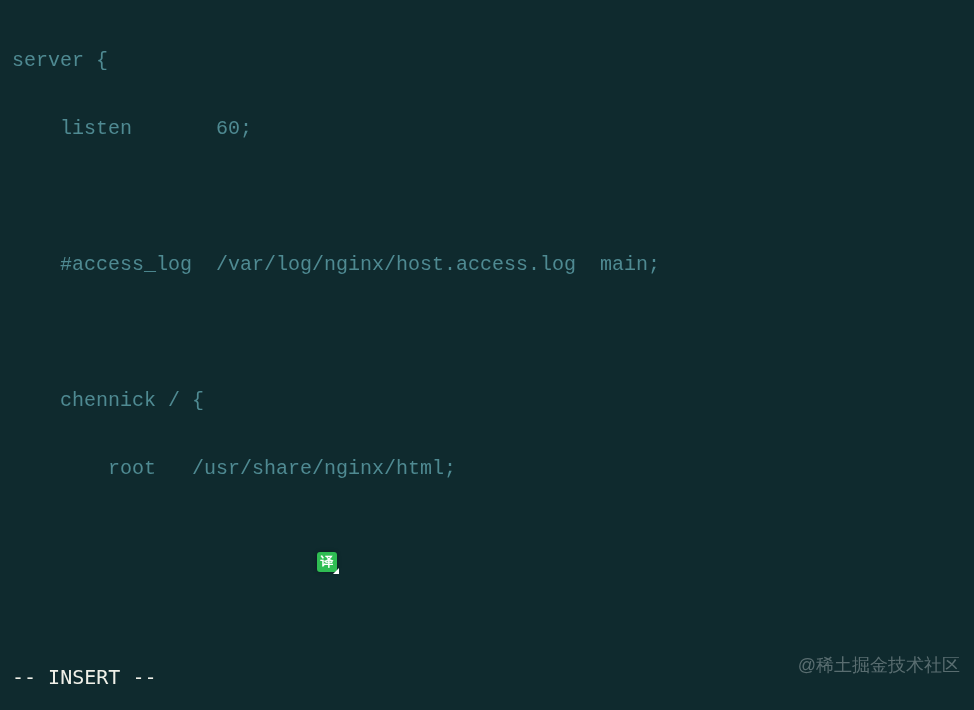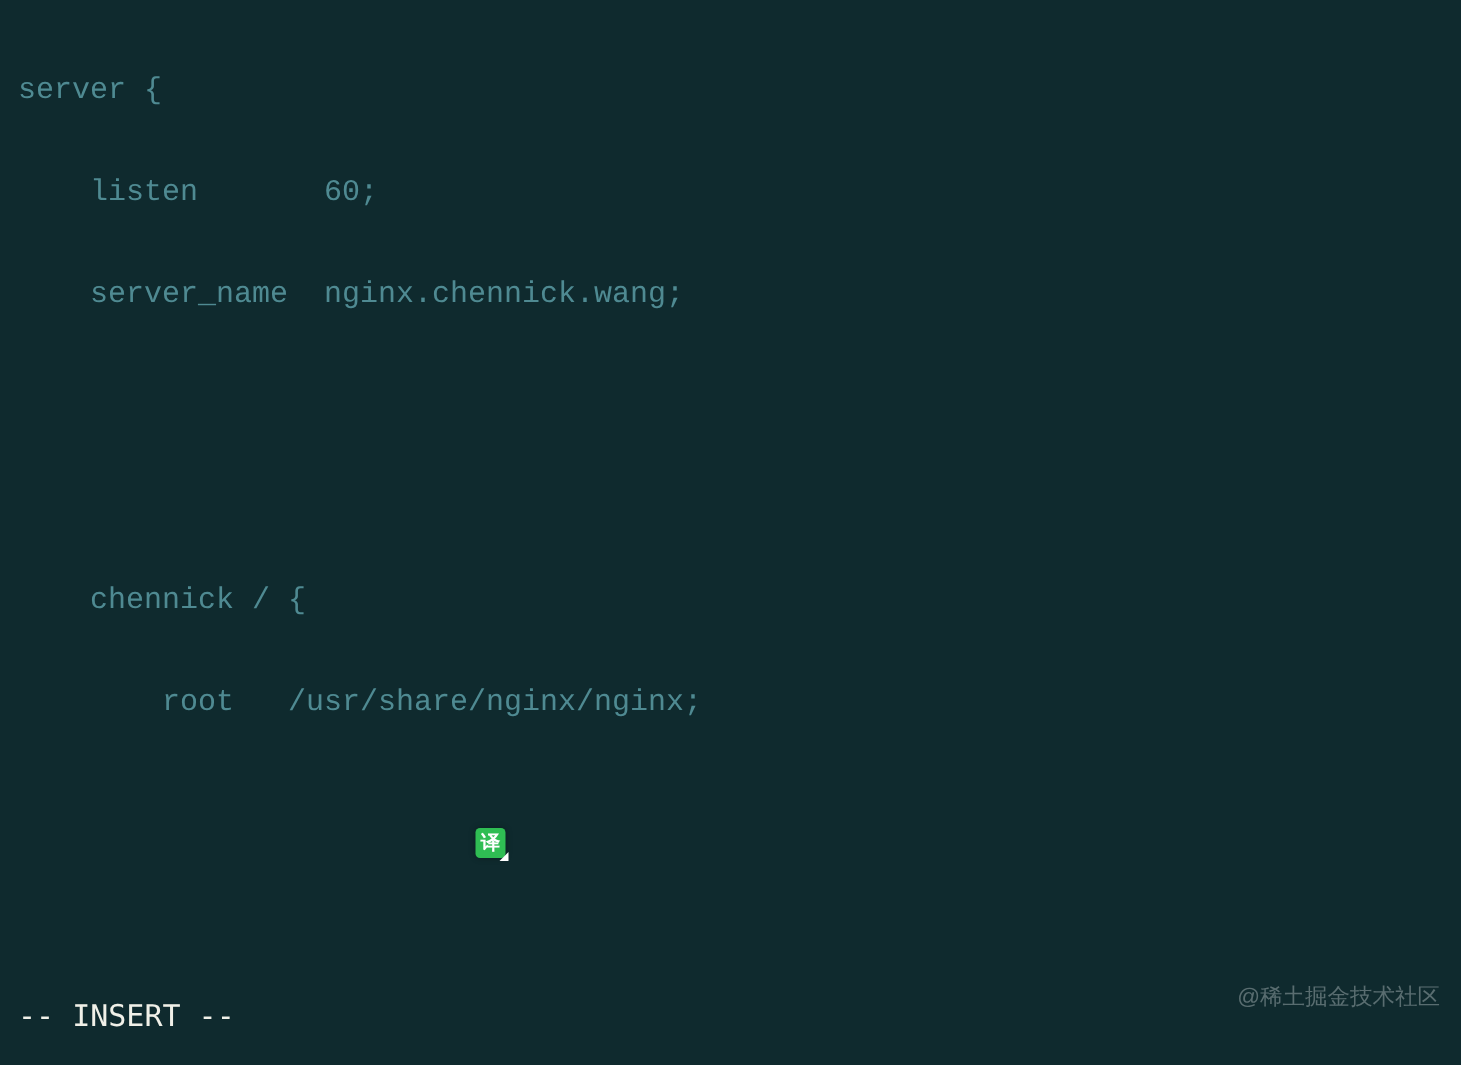--- a/index.html
+++ b/index.html
@@ -41,21 +41,21 @@
       bottom: 16px;
       left: 12px;
       color: #f0f0e8;
       font-weight: normal;
     }
     .watermark {
       position: absolute;
       bottom: 28px;
       right: 14px;
       color: rgba(180, 190, 192, 0.45);
-      font-size: 15px;
+      font-size: 18px;
       font-family: sans-serif;
     }
     .translate-icon {
       position: absolute;
       left: 317px;
       top: 552px;
       width: 20px;
       height: 20px;
       background-color: #2fbd53;
       border-radius: 3px;
@@ -79,25 +79,25 @@
       border-width: 0 0 6px 6px;
       border-color: transparent transparent #ffffff transparent;
     }
   </style>
 </head>
 <body>
 
 <div class="editor">
 <span class="line">server {</span>
 <span class="line">    listen       60;</span>
-<span class="line">    server_name  nginx.chennick.wang;</span>
 <span class="line"></span>
+<span class="line">    #access_log  /var/log/nginx/host.access.log  main;</span>
 <span class="line"></span>
 <span class="line">    chennick / {</span>
-<span class="line">        root   /usr/share/nginx/nginx;</span>
+<span class="line">        root   /usr/share/nginx/html;</span>
 
 
 
 
 
 
 
 
 
 

